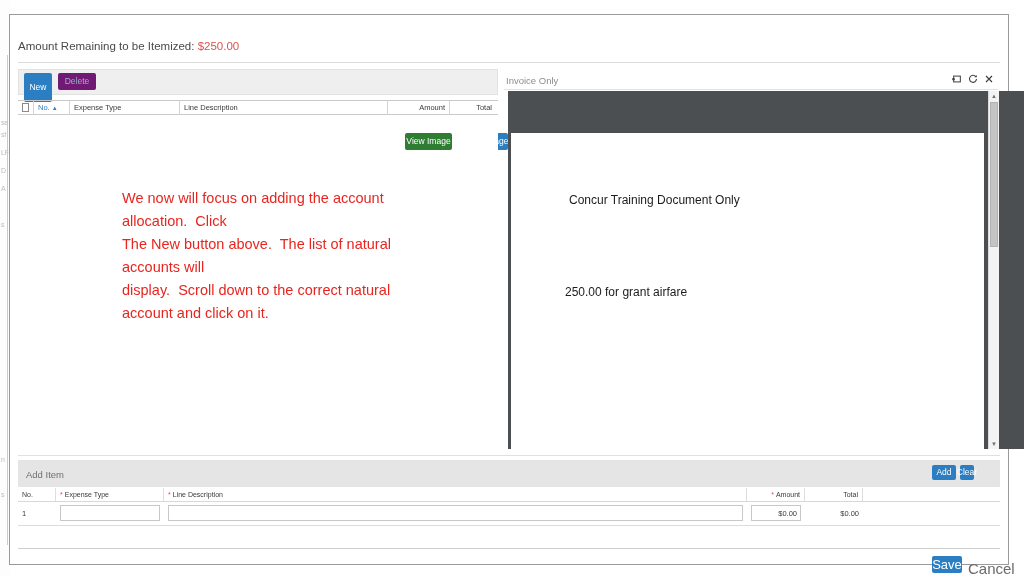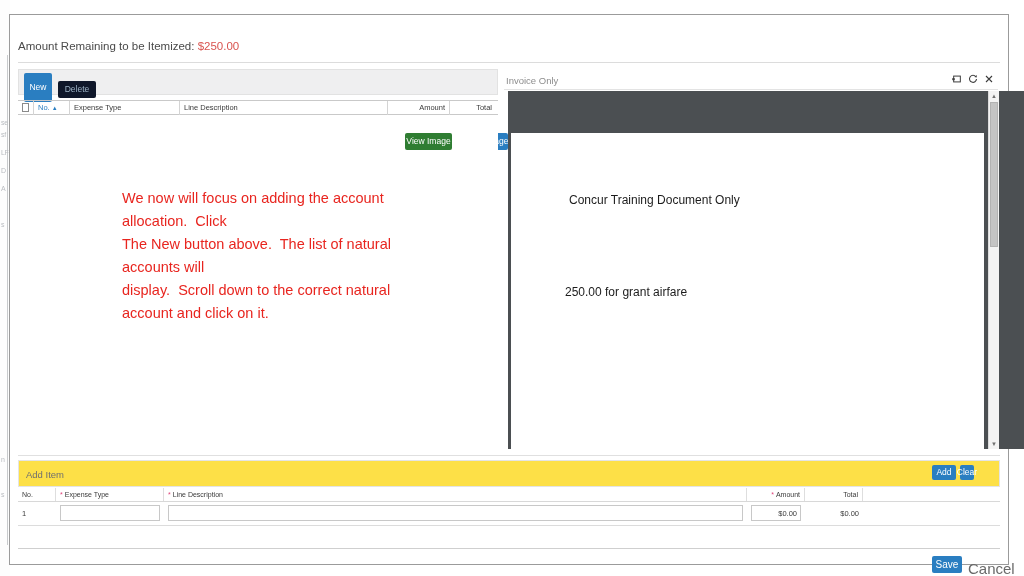--- a/index.html
+++ b/index.html
@@ -116,24 +116,23 @@
     padding: 0;
     line-height: 1;
     display: flex;
     align-items: center;
     justify-content: center;
     white-space: nowrap;
   }
   .btn-blue { background: #2a7ec1; }
   .btn-green { background: #2f7d32; }
   .btn-disabled {
-    background: #0f172a;
+    background: #701a75;
     color: #9db3c6;
     cursor: default;
-    margin-top: 8px;
   }
   #btn-new  { left: 6px;  top: 4px; width: 28px; height: 29px; }
   #btn-delete { left: 40px; top: 4px; width: 38px; height: 17px; }
 
   #view-image-highlight {
     position: absolute;
     left: 383px;
     top: 61px;
     width: 54px;
     height: 26px;
@@ -325,21 +324,21 @@
     width: 982px;
     height: 1px;
     background: #e0e0e0;
   }
   #additem-bar {
     position: absolute;
     left: 8px;
     top: 445px;
     width: 982px;
     height: 27px;
-    background: #fde047;
+    background: #e5e5e5;
     border: 1px solid #e4e4e4;
     box-sizing: border-box;
   }
   #additem-title {
     position: absolute;
     left: 7px;
     top: 8px;
     font-size: 9.5px;
     color: #6f6f6f;
   }
@@ -427,21 +426,21 @@
   #footer-rule {
     position: absolute;
     left: 8px;
     top: 533px;
     width: 982px;
     height: 1px;
     background: #cfcfcf;
   }
   #btn-save {
     left: 922px; top: 541px; width: 30px; height: 17px;
-    font-size: 10px;
+    font-size: 13px;
   }
   #btn-cancel {
     position: absolute;
     left: 958px;
     top: 545px;
     font-size: 15px;
     color: #6a6a6a;
     background: none;
     border: none;
     cursor: pointer;

